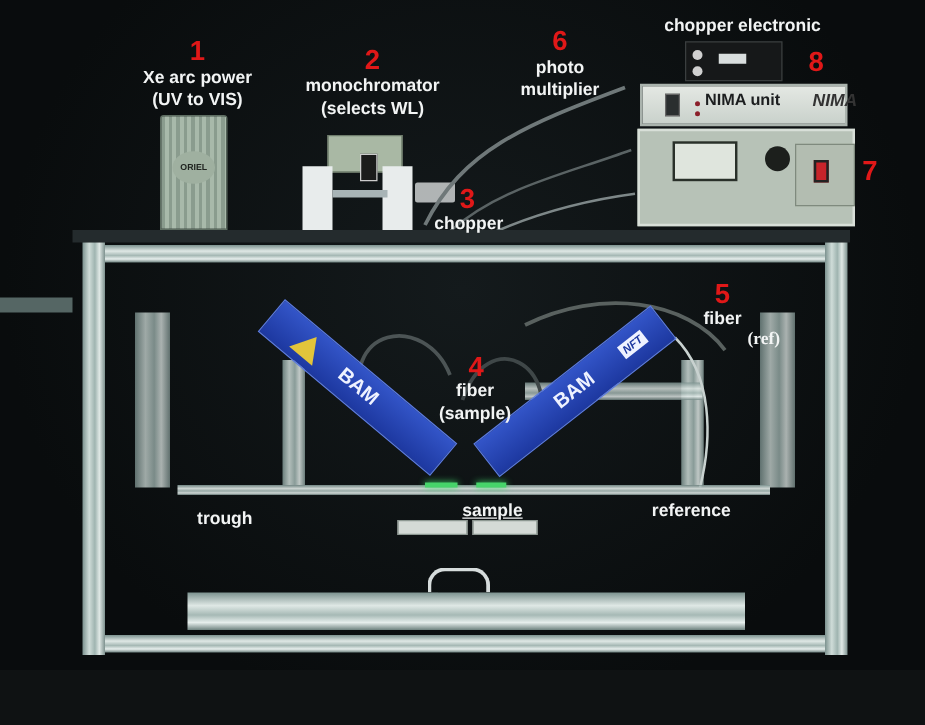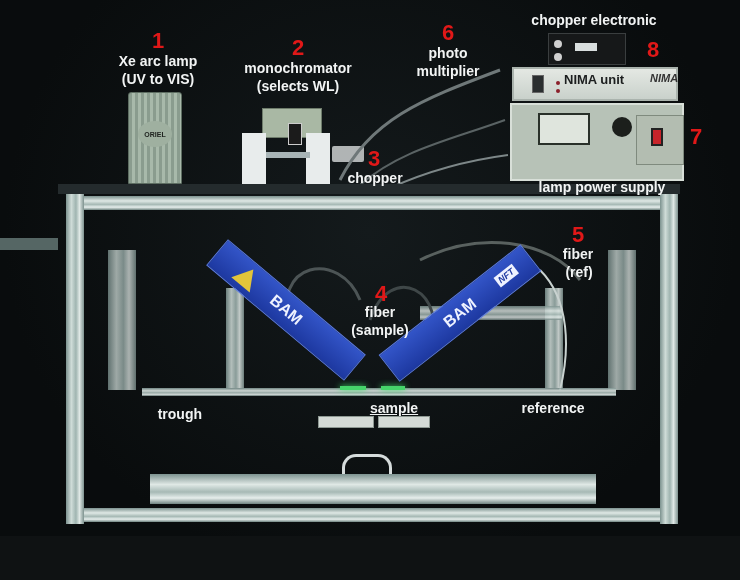--- a/index.html
+++ b/index.html
@@ -58,21 +58,21 @@
     <div class="abs" style="left:26px;top:9px;width:22px;height:8px;background:#d9dede;"></div>
     <div class="abs" style="left:5px;top:6px;width:8px;height:8px;border-radius:50%;background:#d0d0d0;"></div>
     <div class="abs" style="left:5px;top:19px;width:8px;height:8px;border-radius:50%;background:#d0d0d0;"></div>
   </div>
 
   <div class="abs nima-box" style="left:512px;top:67px;width:166px;height:34px;">
     <div class="abs" style="left:18px;top:6px;width:12px;height:18px;background:#2a2e2f;border:1px solid #666;"></div>
     <div class="abs" style="left:42px;top:12px;width:4px;height:4px;border-radius:50%;background:#8b1f2a;"></div>
     <div class="abs" style="left:42px;top:20px;width:4px;height:4px;border-radius:50%;background:#8b1f2a;"></div>
     <span class="abs" style="left:50px;top:3px;font-size:13px;font-weight:bold;color:#1c1e1f;">NIMA unit</span>
-    <span class="abs" style="left:136px;top:3px;font-size:11px;font-style:italic;font-weight:bold;color:#333;">NIMA</span>
+    <span class="abs" style="left:136px;top:3px;font-size:14px;font-style:italic;font-weight:bold;color:#333;">NIMA</span>
   </div>
 
   <div class="abs psu-box" style="left:510px;top:103px;width:174px;height:78px;">
     <div class="abs" style="left:26px;top:8px;width:52px;height:32px;background:#dfe5dd;border:2px solid #293029;"></div>
     <div class="abs" style="left:100px;top:12px;width:20px;height:20px;border-radius:50%;background:#1c1f1c;"></div>
     <div class="abs" style="left:124px;top:10px;width:48px;height:50px;background:#b3bdb1;border:1px solid #7f8a7e;">
       <div class="abs" style="left:14px;top:12px;width:12px;height:18px;background:#c8242a;border:2px solid #222;"></div>
     </div>
   </div>
 
@@ -111,44 +111,43 @@
   <div class="green-glow" style="left:381px;top:386px;width:24px;height:4px;"></div>
   <div class="plate" style="left:318px;top:416px;width:56px;height:12px;"></div>
   <div class="plate" style="left:378px;top:416px;width:52px;height:12px;"></div>
 
   <div class="abs" style="left:342px;top:454px;width:50px;height:20px;border:3px solid #d6dcdc;border-bottom:none;border-radius:14px 14px 0 0;"></div>
   <div class="alu-h" style="left:150px;top:474px;width:446px;height:30px;"></div>
 
   <div class="abs" style="left:0;top:536px;width:740px;height:44px;background:#0f1213;"></div>
 
   <div class="num" style="left:148px;top:30px;width:20px;">1</div>
-  <div class="lbl" style="left:108px;top:53px;width:100px;">Xe arc lamp</div>
+  <div class="lbl" style="left:108px;top:53px;width:100px;">Xe arc power</div>
   <div class="lbl" style="left:108px;top:71px;width:100px;">(UV to VIS)</div>
 
   <div class="num" style="left:288px;top:37px;width:20px;">2</div>
   <div class="lbl" style="left:234px;top:60px;width:128px;">monochromator</div>
   <div class="lbl" style="left:234px;top:78px;width:128px;">(selects WL)</div>
 
   <div class="num" style="left:364px;top:148px;width:20px;">3</div>
   <div class="lbl" style="left:340px;top:170px;width:70px;">chopper</div>
 
   <div class="num" style="left:371px;top:283px;width:20px;">4</div>
   <div class="lbl" style="left:345px;top:304px;width:70px;">fiber</div>
   <div class="lbl" style="left:345px;top:322px;width:70px;">(sample)</div>
 
   <div class="num" style="left:568px;top:224px;width:20px;">5</div>
   <div class="lbl" style="left:553px;top:246px;width:50px;">fiber</div>
-  <div class="lbl" style="left:554px;top:264px;width:50px;">(ref)</div>
+  <div class="lbl" style="left:586px;top:264px;width:50px;font-family:Liberation Serif, serif;">(ref)</div>
 
   <div class="num" style="left:438px;top:22px;width:20px;">6</div>
   <div class="lbl" style="left:408px;top:45px;width:80px;">photo</div>
   <div class="lbl" style="left:408px;top:63px;width:80px;">multiplier</div>
 
   <div class="num" style="left:686px;top:126px;width:20px;">7</div>
-  <div class="lbl" style="left:524px;top:179px;width:156px;">lamp power supply</div>
 
   <div class="num" style="left:643px;top:39px;width:20px;">8</div>
   <div class="lbl" style="left:514px;top:12px;width:160px;">chopper electronic</div>
 
   <div class="lbl" style="left:146px;top:406px;width:56px;text-align:right;">trough</div>
   <div class="lbl" style="left:362px;top:400px;width:64px;text-decoration:underline;">sample</div>
   <div class="lbl" style="left:514px;top:400px;width:78px;">reference</div>
 </div>
 
 </body></html>

